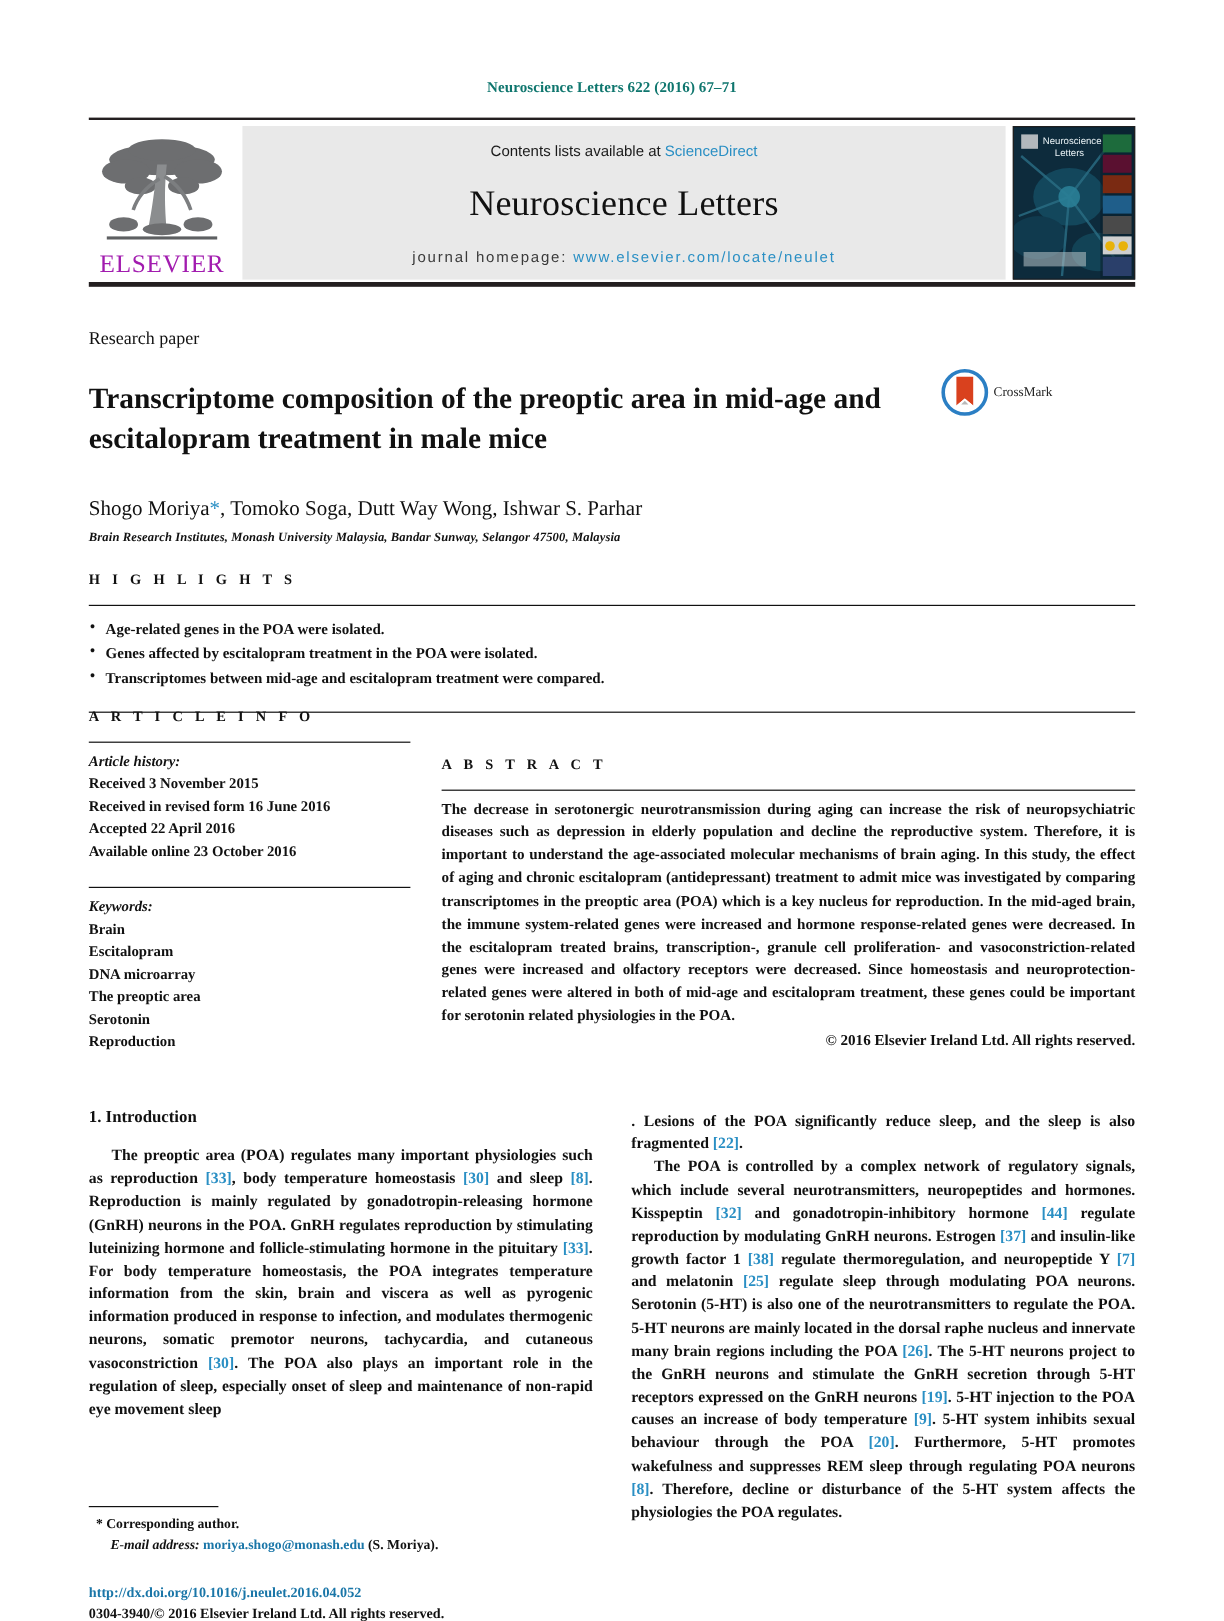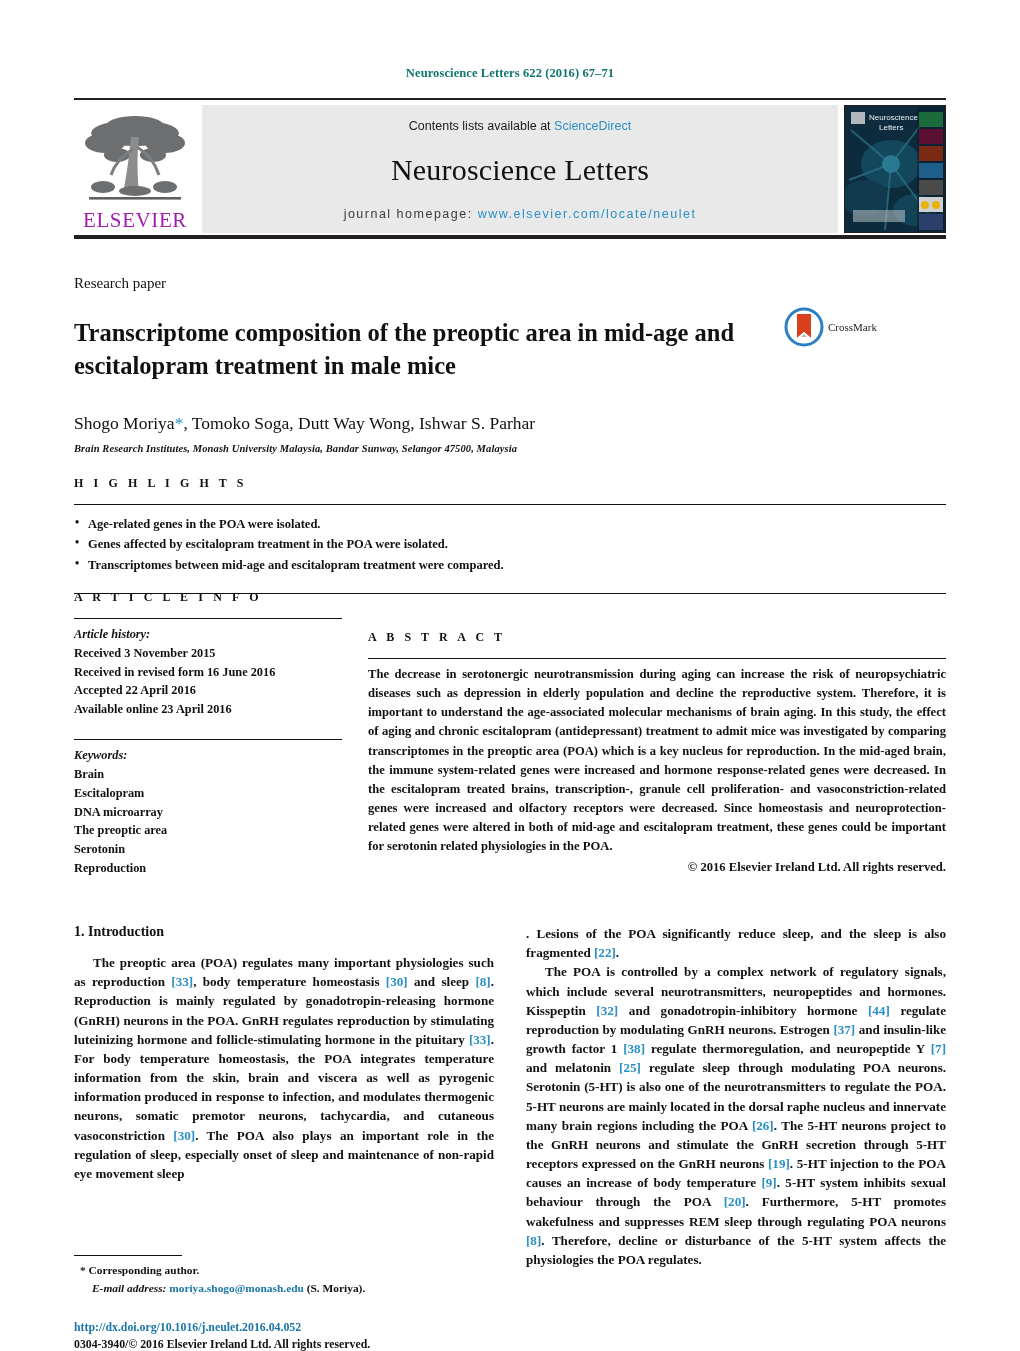--- a/index.html
+++ b/index.html
@@ -425,21 +425,21 @@
 
     <div class="info-abstract" style="position:absolute; top:560px; left:0; width:872px;">
       <div class="info-col">
         <div class="sec-head">A R T I C L E   I N F O</div>
         <div class="ia-rule"></div>
         <div class="ia-body">
           <div class="sub">Article history:</div>
           <div>Received 3 November 2015</div>
           <div>Received in revised form 16 June 2016</div>
           <div>Accepted 22 April 2016</div>
-          <div>Available online 23 April 2016</div>
+          <div>Available online 23 October 2016</div>
         </div>
         <div class="kw-block">
           <div class="ia-rule"></div>
           <div class="ia-body">
             <div class="sub">Keywords:</div>
             <div>Brain</div>
             <div>Escitalopram</div>
             <div>DNA microarray</div>
             <div>The preoptic area</div>
             <div>Serotonin</div>

